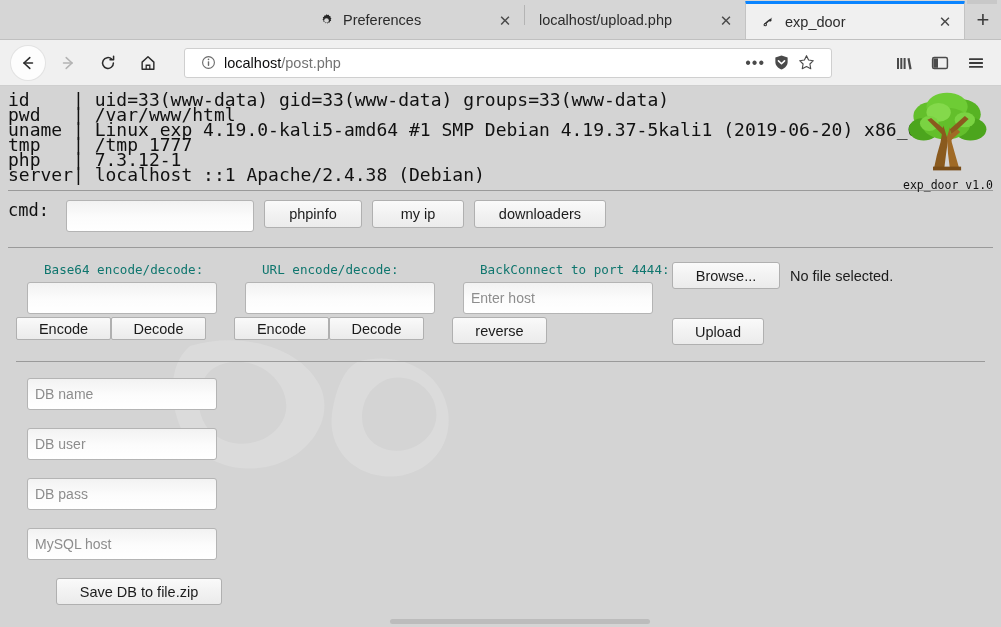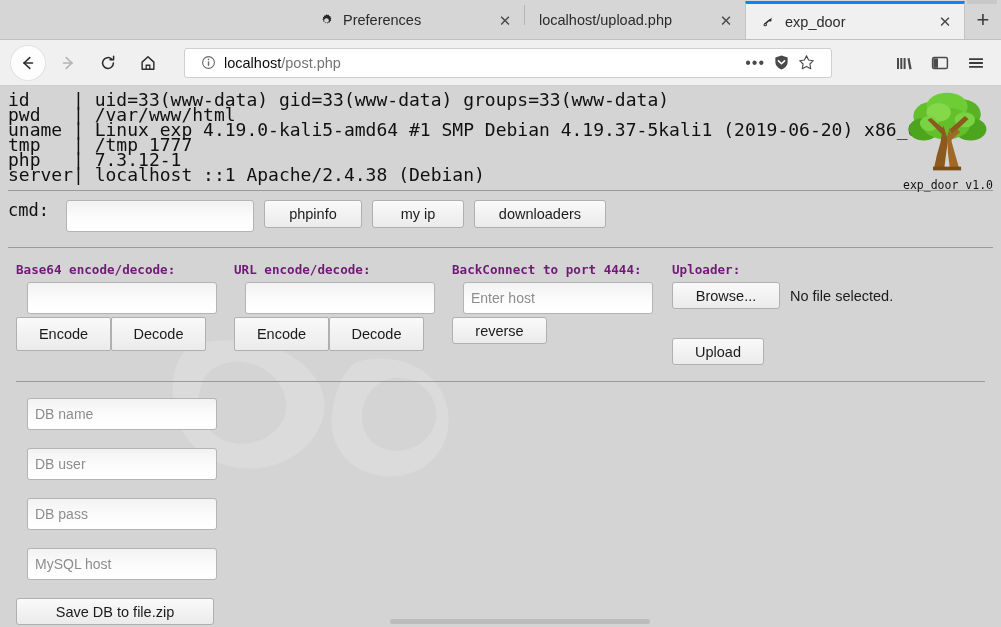--- a/index.html
+++ b/index.html
@@ -216,48 +216,49 @@
   }
   .tool-col { position: relative; }
   .tool-col.b64 { width: 218px; }
   .tool-col.url { width: 218px; }
   .tool-col.bc  { width: 220px; }
   .tool-col.up  { width: 240px; }
 
   .tool-title {
     font-family: "DejaVu Sans Mono", "Liberation Mono", monospace;
     font-size: 12.6px;
-    font-weight: bold;
-    color: #701a75;
+    font-weight: normal;
+    color: #0f766e;
     margin-bottom: 5px;
     white-space: nowrap;
+    margin-left: 28px;
   }
   .tool-input { width: 190px; display: block; }
   .tool-btns { display: flex; margin-top: 3px; }
   .tool-btns button.btn {
-    width: 95px; height: 34px; padding: 0;
+    width: 95px; height: 23px; padding: 0;
     border-radius: 2px;
   }
   .btn-reverse { width: 95px; height: 25px; padding: 0; margin-top: 3px; border-radius: 2px; }
 
   .uploader-row { display: flex; align-items: center; gap: 10px; }
   .btn-browse { width: 108px; height: 27px; padding: 0; }
   .nofile { font-size: 14.5px; color: #1b1b1b; white-space: nowrap; }
   .btn-upload { width: 92px; height: 27px; padding: 0; margin-top: 29px; }
 
   hr.rule2 {
     border: 0;
     border-top: 1px solid #9a9a9a;
     margin: 4px 8px 0 8px;
   }
 
   
   .dbsec { padding: 16px 0 0 8px; }
   .db-input { width: 190px; height: 32px; display: block; margin-bottom: 18px; }
-  .btn-savedb { width: 198px; height: 27px; padding: 0; }
+  .btn-savedb { width: 166px; height: 27px; padding: 0; margin-left: 40px; }
 
   
   .hscroll {
     position: absolute;
     left: 0; bottom: 0;
     width: 1001px; height: 7px;
     background: transparent;
   }
   .hscroll-thumb {
     position: absolute;
@@ -462,21 +463,20 @@
           </div>
         </div>
 
         <div class="tool-col bc">
           <div class="tool-title">BackConnect to port 4444:</div>
           <input class="txt tool-input" type="text" placeholder="Enter host" style="">
           <button class="btn btn-reverse">reverse</button>
         </div>
 
         <div class="tool-col up">
-          <div class="tool-title">Uploader:</div>
           <div class="uploader-row">
             <button class="btn btn-browse">Browse...</button>
             <span class="nofile">No file selected.</span>
           </div>
           <button class="btn btn-upload">Upload</button>
         </div>
 
       </div>
 
       <hr class="rule2">

